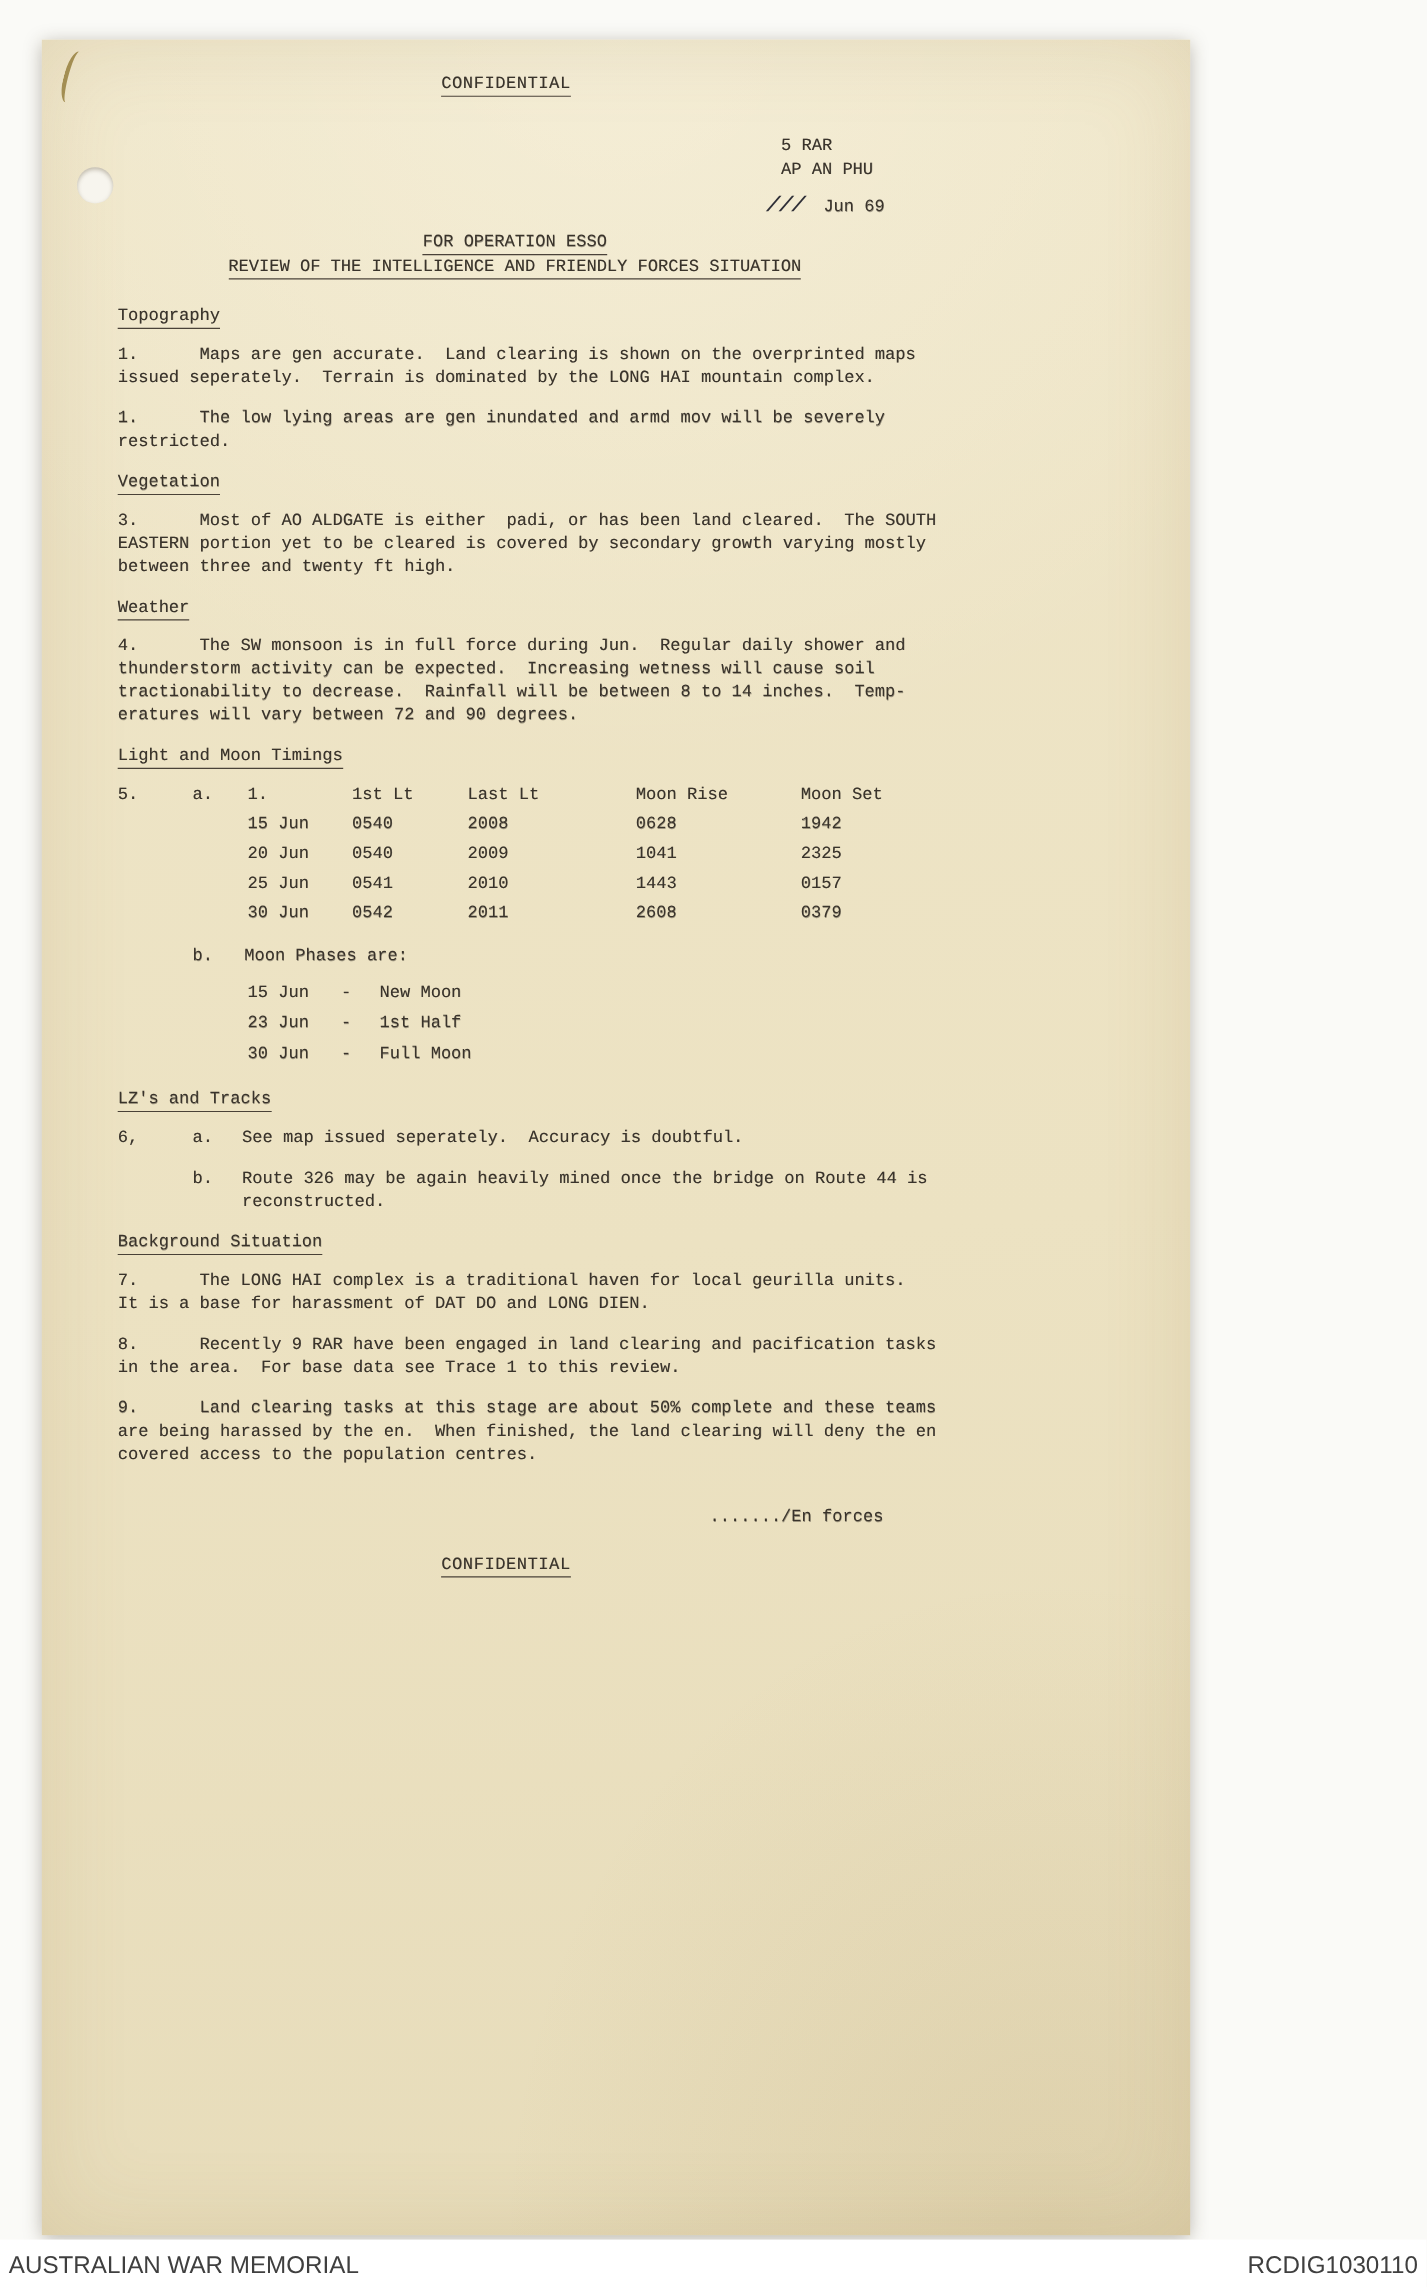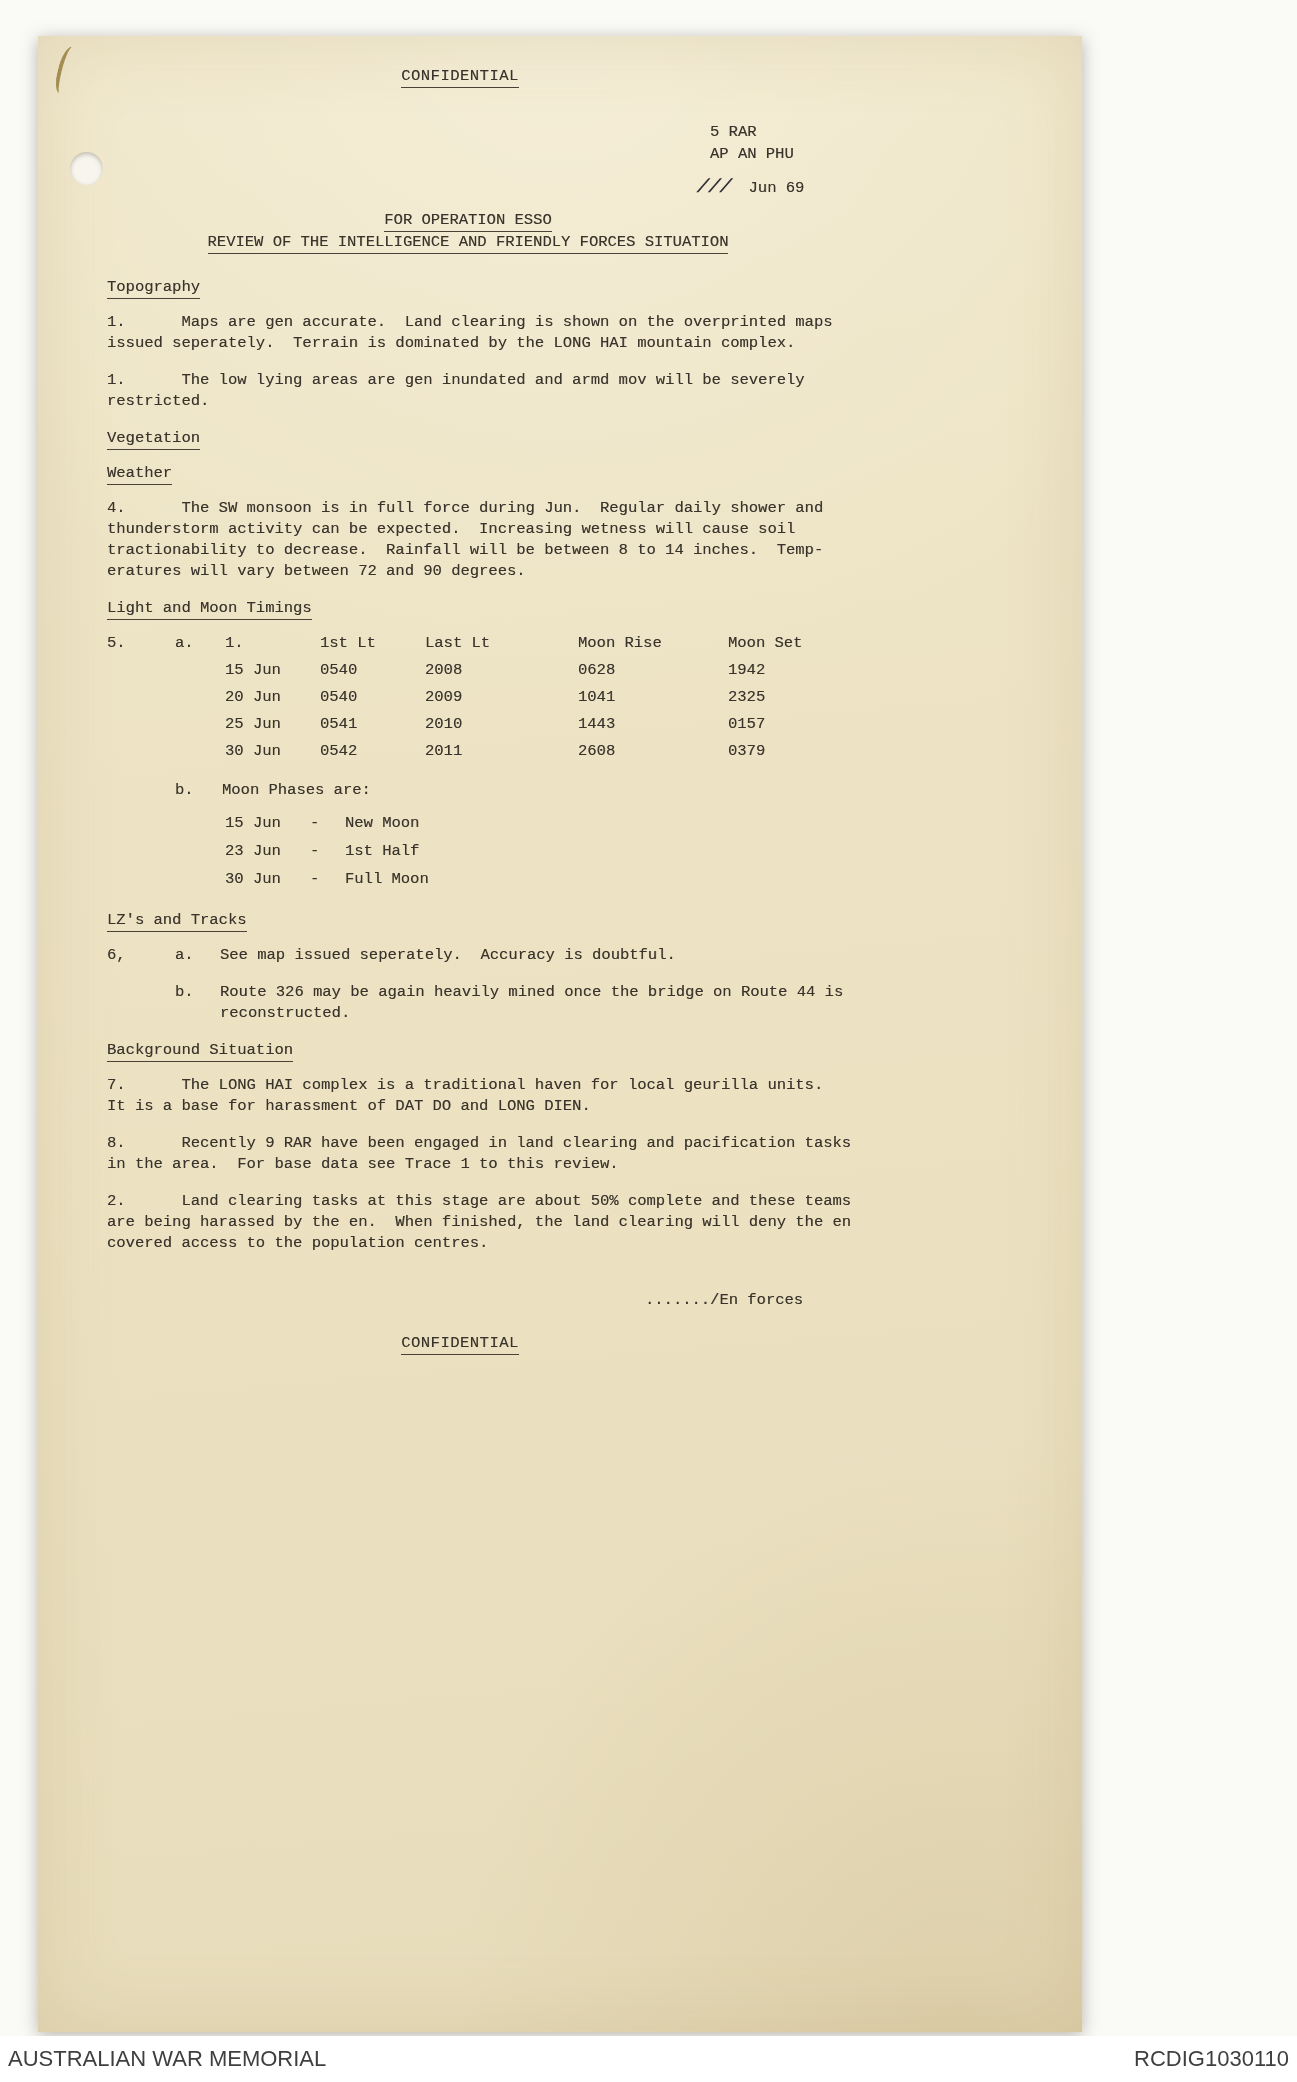--- a/index.html
+++ b/index.html
@@ -103,20 +103,23 @@
       <p class="para">1.      Maps are gen accurate.  Land clearing is shown on the overprinted maps
 issued seperately.  Terrain is dominated by the LONG HAI mountain complex.</p>
       <p class="para">1.      The low lying areas are gen inundated and armd mov will be severely
 restricted.</p>
     </div>
 
     <div class="section">
       <div class="heading">
         <span class="u">Vegetation</span>
       </div>
+      <p class="para">3.      Most of AO ALDGATE is either  padi, or has been land cleared.  The SOUTH
+EASTERN portion yet to be cleared is covered by secondary growth varying mostly
+between three and twenty ft high.</p>
     </div>
 
     <div class="section">
       <div class="heading">
         <span class="u">Weather</span>
       </div>
       <p class="para">4.      The SW monsoon is in full force during Jun.  Regular daily shower and
 thunderstorm activity can be expected.  Increasing wetness will cause soil
 tractionability to decrease.  Rainfall will be between 8 to 14 inches.  Temp-
 eratures will vary between 72 and 90 degrees.</p>
@@ -208,21 +211,21 @@
     </div>
 
     <div class="section">
       <div class="heading">
         <span class="u">Background Situation</span>
       </div>
       <p class="para">7.      The LONG HAI complex is a traditional haven for local geurilla units.
 It is a base for harassment of DAT DO and LONG DIEN.</p>
       <p class="para">8.      Recently 9 RAR have been engaged in land clearing and pacification tasks
 in the area.  For base data see Trace 1 to this review.</p>
-      <p class="para">2.      Land clearing tasks at this stage are about 50% complete and these teams
+      <p class="para">9.      Land clearing tasks at this stage are about 50% complete and these teams
 are being harassed by the en.  When finished, the land clearing will deny the en
 covered access to the population centres.</p>
     </div>
 
     <div class="continuation">......./En forces</div>
 
     <div class="conf">
       <span class="u">CONFIDENTIAL</span>
     </div>
 

